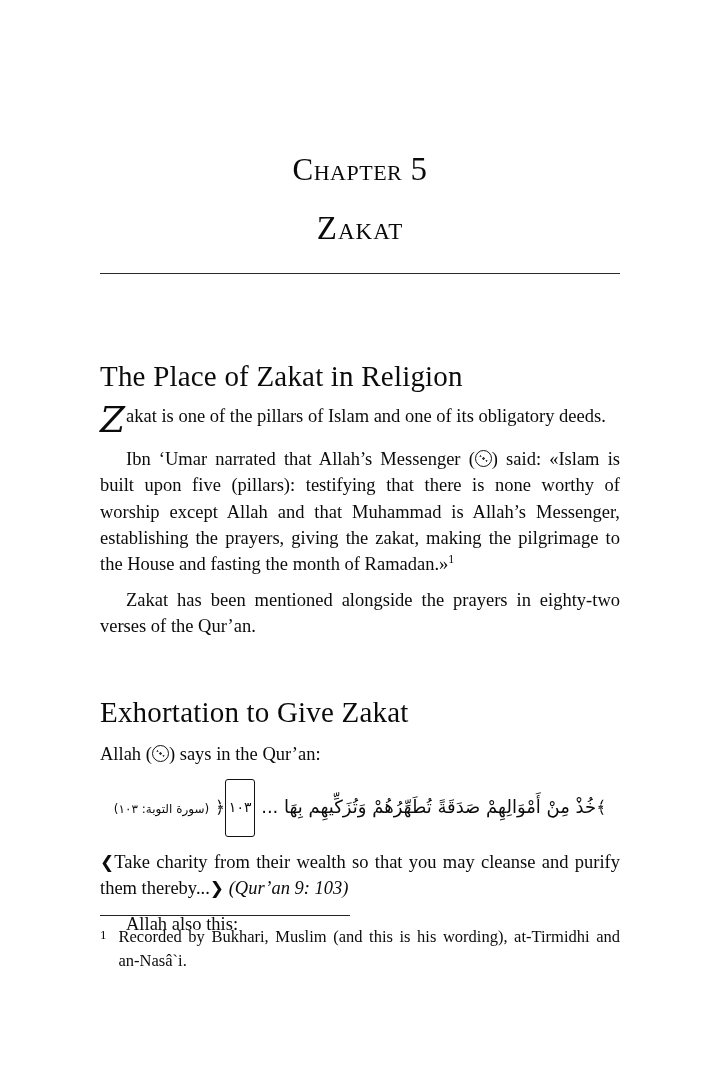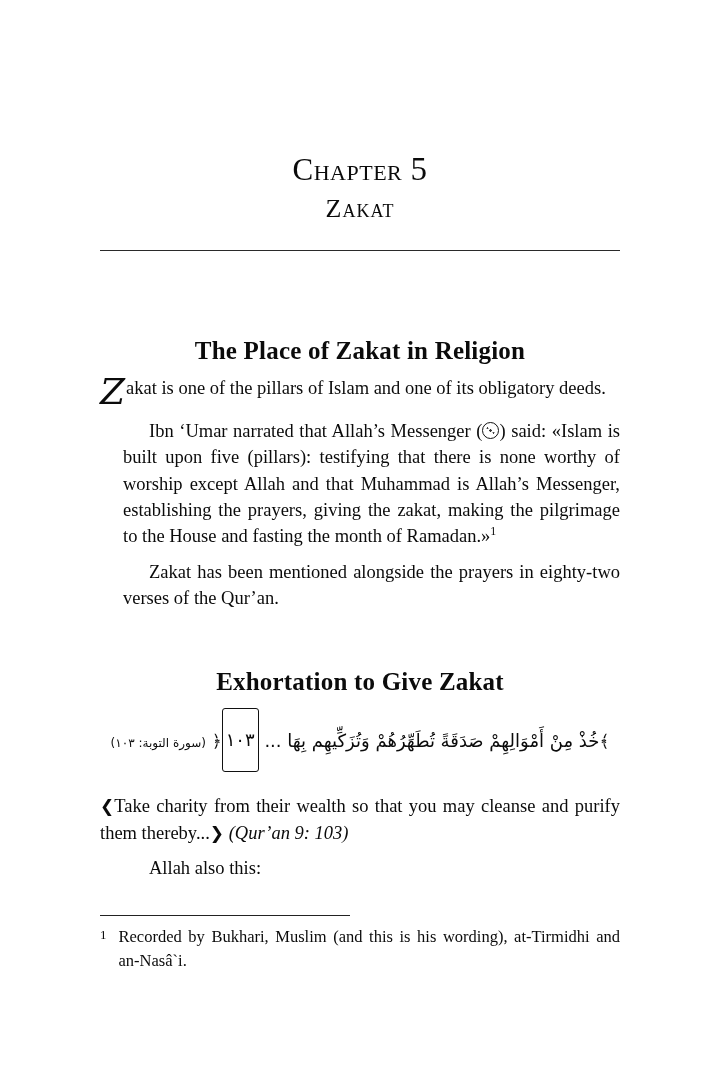--- a/index.html
+++ b/index.html
@@ -35,60 +35,59 @@
     font-variant: small-caps;
     white-space: nowrap;
   }
   .chapter-line1 .cap {
     font-size: 31px;
   }
   .chapter-num {
     font-size: 33px;
   }
   .chapter-line2 {
-    font-size: 26px;
+    font-size: 33px;
     letter-spacing: 1px;
-    margin-top: 4px;
+    margin-top: 20px;
     font-variant: small-caps;
   }
   .rule {
     border: none;
     border-top: 1px solid #2a2a2a;
     margin: 26px 0 0 0;
     width: 100%;
   }
 
   
   .section-title {
-    text-align: center;
-    font-size: 25px;
+    text-align: left;
+    font-size: 29px;
     margin-top: 86px;
     margin-bottom: 10px;
-    font-weight: bold;
+    font-weight: normal;
     letter-spacing: 0.2px;
   }
   .section-title.second {
     margin-top: 56px;
     margin-bottom: 12px;
   }
 
   p.body {
     font-size: 18.5px;
     line-height: 1.43;
     text-align: justify;
     margin: 0 0 0 0;
     text-indent: 0;
     hyphens: none;
   }
   p.body.indent {
     text-indent: 26px;
   }
   p.body.space {
     margin-top: 9px;
-    margin-left: 23px;
   }
 
   
   .dropcap-para {
     position: relative;
     min-height: 34px;
   }
   .dropcap {
     font-family: "DejaVu Serif", serif;
     font-size: 36px;
@@ -125,32 +124,32 @@
     line-height: 1.7;
     margin-top: 12px;
     margin-bottom: 6px;
     white-space: nowrap;
   }
   .arabic-ref {
     font-size: 12px;
   }
   .ayah-mark {
     display: inline-block;
-    font-size: 18px;
+    font-size: 14px;
     border: 1px solid #111;
     border-radius: 3px;
     padding: 16px 3px;
     transform: rotate(0deg);
     vertical-align: 1px;
   }
   .quran-trans {
     font-size: 18.5px;
     line-height: 1.43;
     text-align: justify;
-    margin: 21px 0 0 0;
+    margin: 12px 0 0 0;
   }
   .brk {
     font-family: "DejaVu Sans", sans-serif;
     font-size: 17px;
   }
   .ital {
     font-style: italic;
   }
 
   
@@ -200,20 +199,21 @@
   <p class="body dropcap-para">
     <span class="dropcap">Z</span><span>akat is one of the pillars of Islam and one of its obligatory deeds.</span>
   </p>
 
   <p class="body indent space"><span>Ibn ‘Umar narrated that Allah’s Messenger (</span><span class="glyph-circle"></span><span>) said: «Islam is built upon five (pillars): testifying that there is none worthy of worship except Allah and that Muhammad is Allah’s Messenger, establishing the prayers, giving the zakat, making the pilgrimage to the House and fasting the month of Ramadan.»</span><sup class="fn">1</sup></p>
 
   <p class="body indent space">Zakat has been mentioned alongside the prayers in eighty-two verses of the Qur’an.</p>
 
   <h2 class="section-title second">Exhortation to Give Zakat</h2>
 
+  <p class="body"><span>Allah (</span><span class="glyph-circle"></span><span>) says in the Qur’an:</span></p>
 
   <div class="arabic-line">
     <span class="brk">﴾</span><span>خُذْ مِنْ أَمْوَالِهِمْ صَدَقَةً تُطَهِّرُهُمْ وَتُزَكِّيهِم بِهَا</span>
     <span>...</span>
     <span class="ayah-mark">١٠٣</span><span class="brk">﴿</span>
     <span class="arabic-ref">(سورة التوبة: ١٠٣)</span>
   </div>
 
   <p class="quran-trans"><span class="brk">❮</span><span>Take charity from their wealth so that you may cleanse and purify them thereby...</span><span class="brk">❯</span> <span class="ital">(Qur’an 9: 103)</span></p>
 

